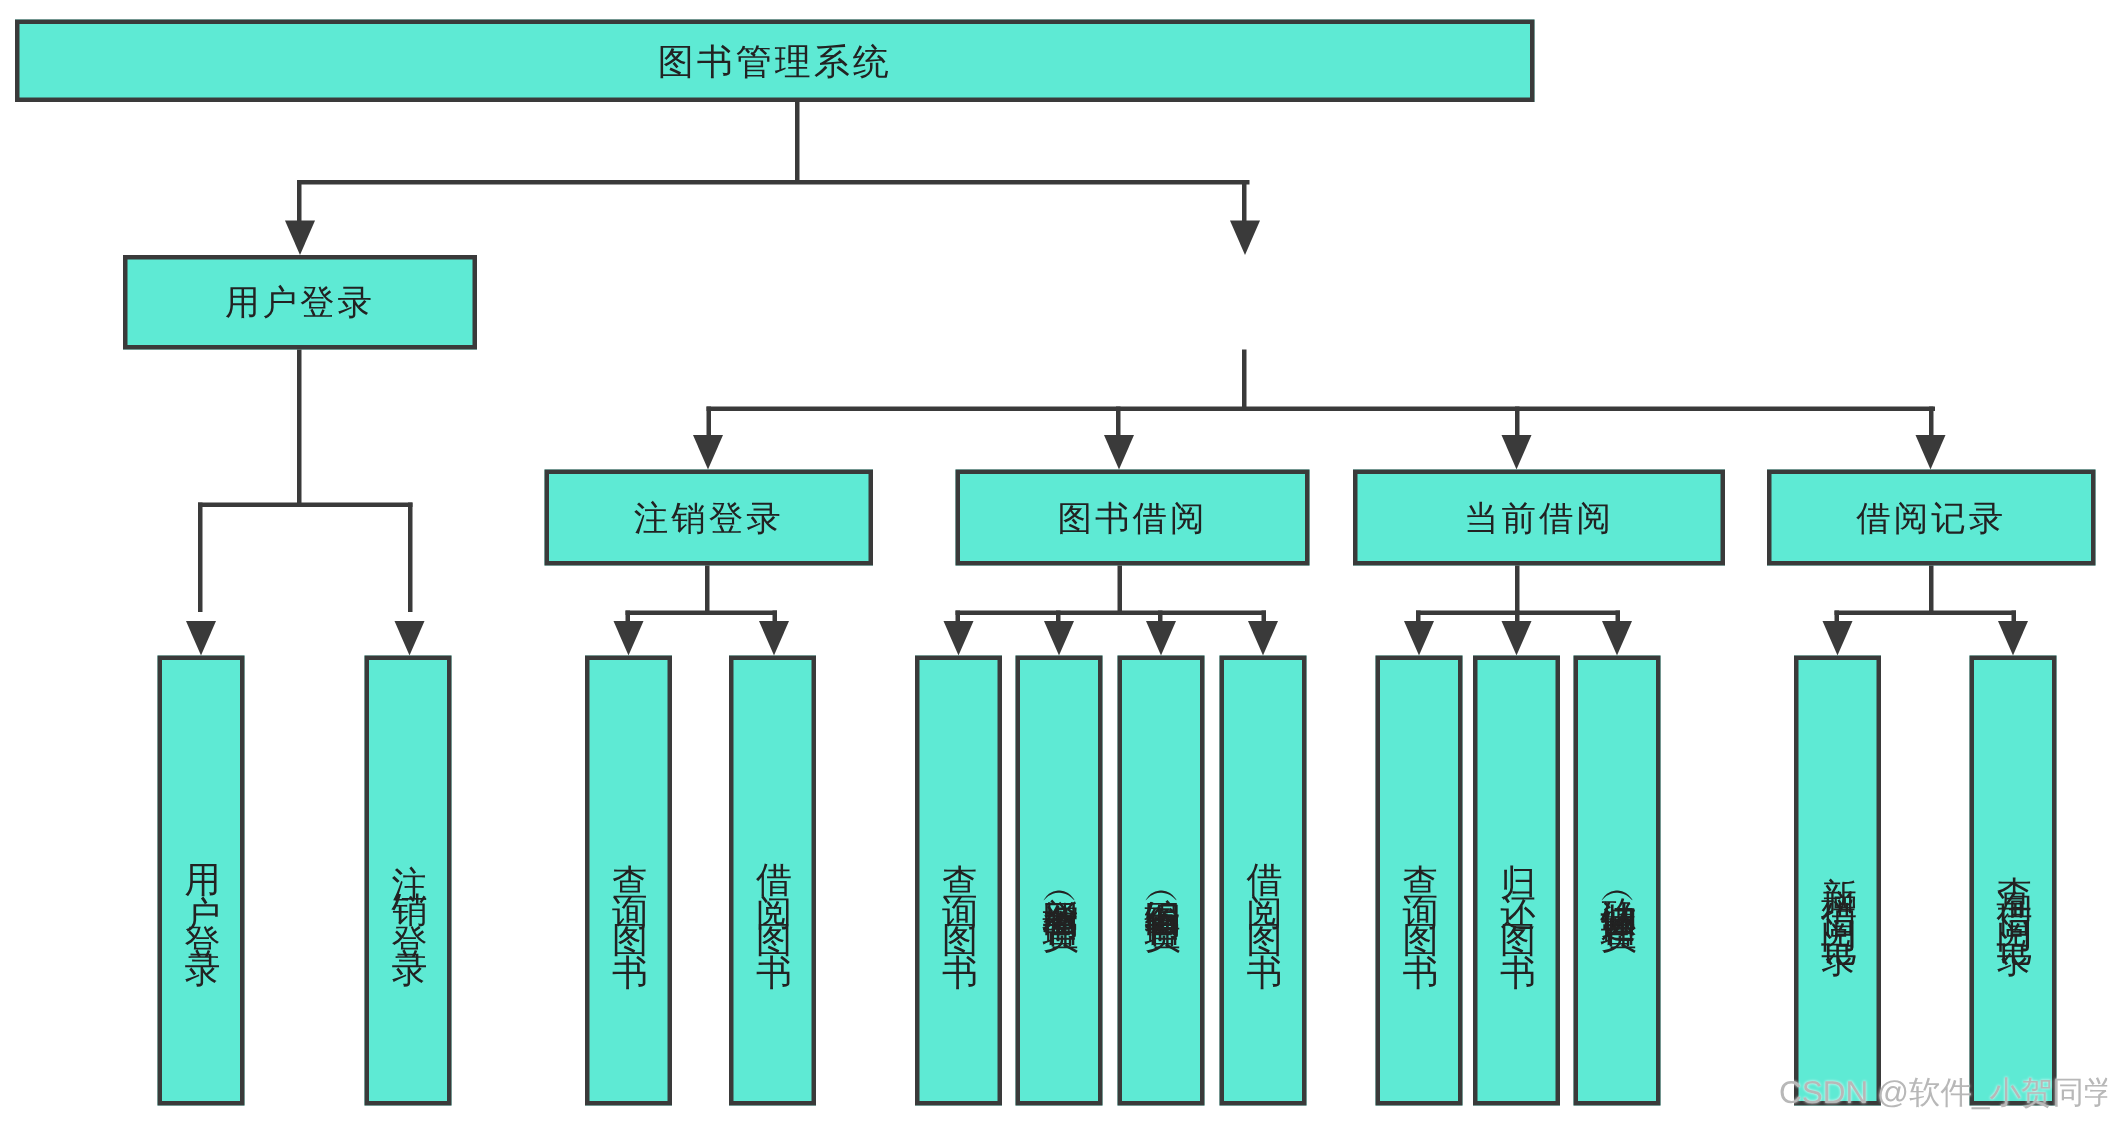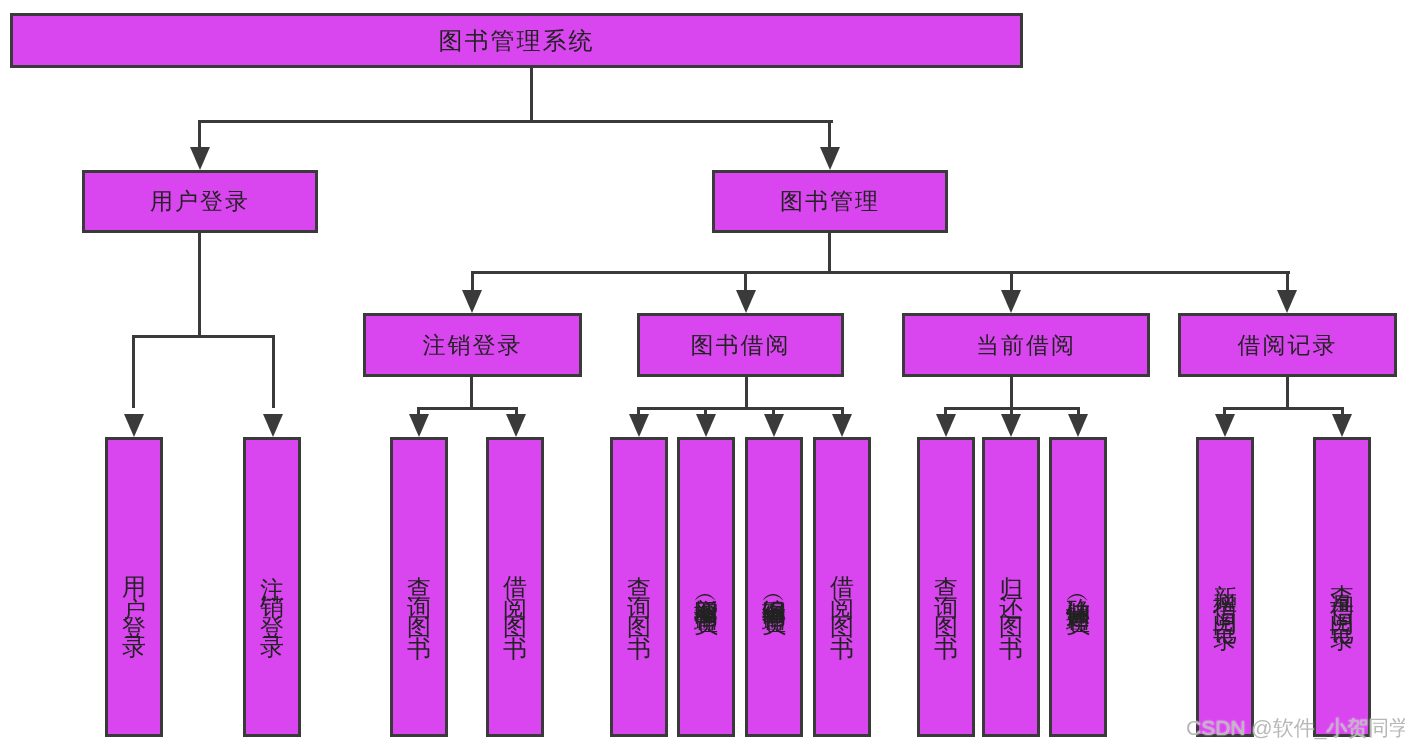--- a/index.html
+++ b/index.html
@@ -12,21 +12,21 @@
     position: relative;
     width: 1405px;
     height: 747px;
     background: #ffffff;
     overflow: hidden;
   }
   .box {
     position: absolute;
     box-sizing: border-box;
     border: 3px solid #3a3a3a;
-    background: #d946ef;
+    background: #5eead4;
     display: flex;
     align-items: center;
     justify-content: center;
     color: #222222;
   }
   .hbox { font-size: 23px; letter-spacing: 2px; white-space: nowrap; }
   .root-box { font-size: 24px; }
   .leaf {
     width: 58px;
     top: 437px;
@@ -69,28 +69,25 @@
 
 <div id="stage">
 
   <div class="box hbox root-box" style="left:10px; top:13px; width:1013px; height:55px;">
     <span>图书管理系统</span>
   </div>
 
   <div class="box hbox" style="left:82px; top:170px; width:236px; height:63px;">
     <span>用户登录</span>
   </div>
-  <div class="box hbox" style="left:712px; top:170px; width:236px; height:63px;">
-    <span>图书管理</span>
-  </div>
 
   <div class="box hbox" style="left:363px; top:313px; width:219px; height:64px;">
     <span>注销登录</span>
   </div>
-  <div class="box hbox" style="left:637px; top:313px; width:207px; height:64px;">
+  <div class="box hbox" style="left:637px; top:313px; width:236px; height:64px;">
     <span>图书借阅</span>
   </div>
   <div class="box hbox" style="left:902px; top:313px; width:248px; height:64px;">
     <span>当前借阅</span>
   </div>
   <div class="box hbox" style="left:1178px; top:313px; width:219px; height:64px;">
     <span>借阅记录</span>
   </div>
 
   <div class="box leaf" style="left:105px;">

